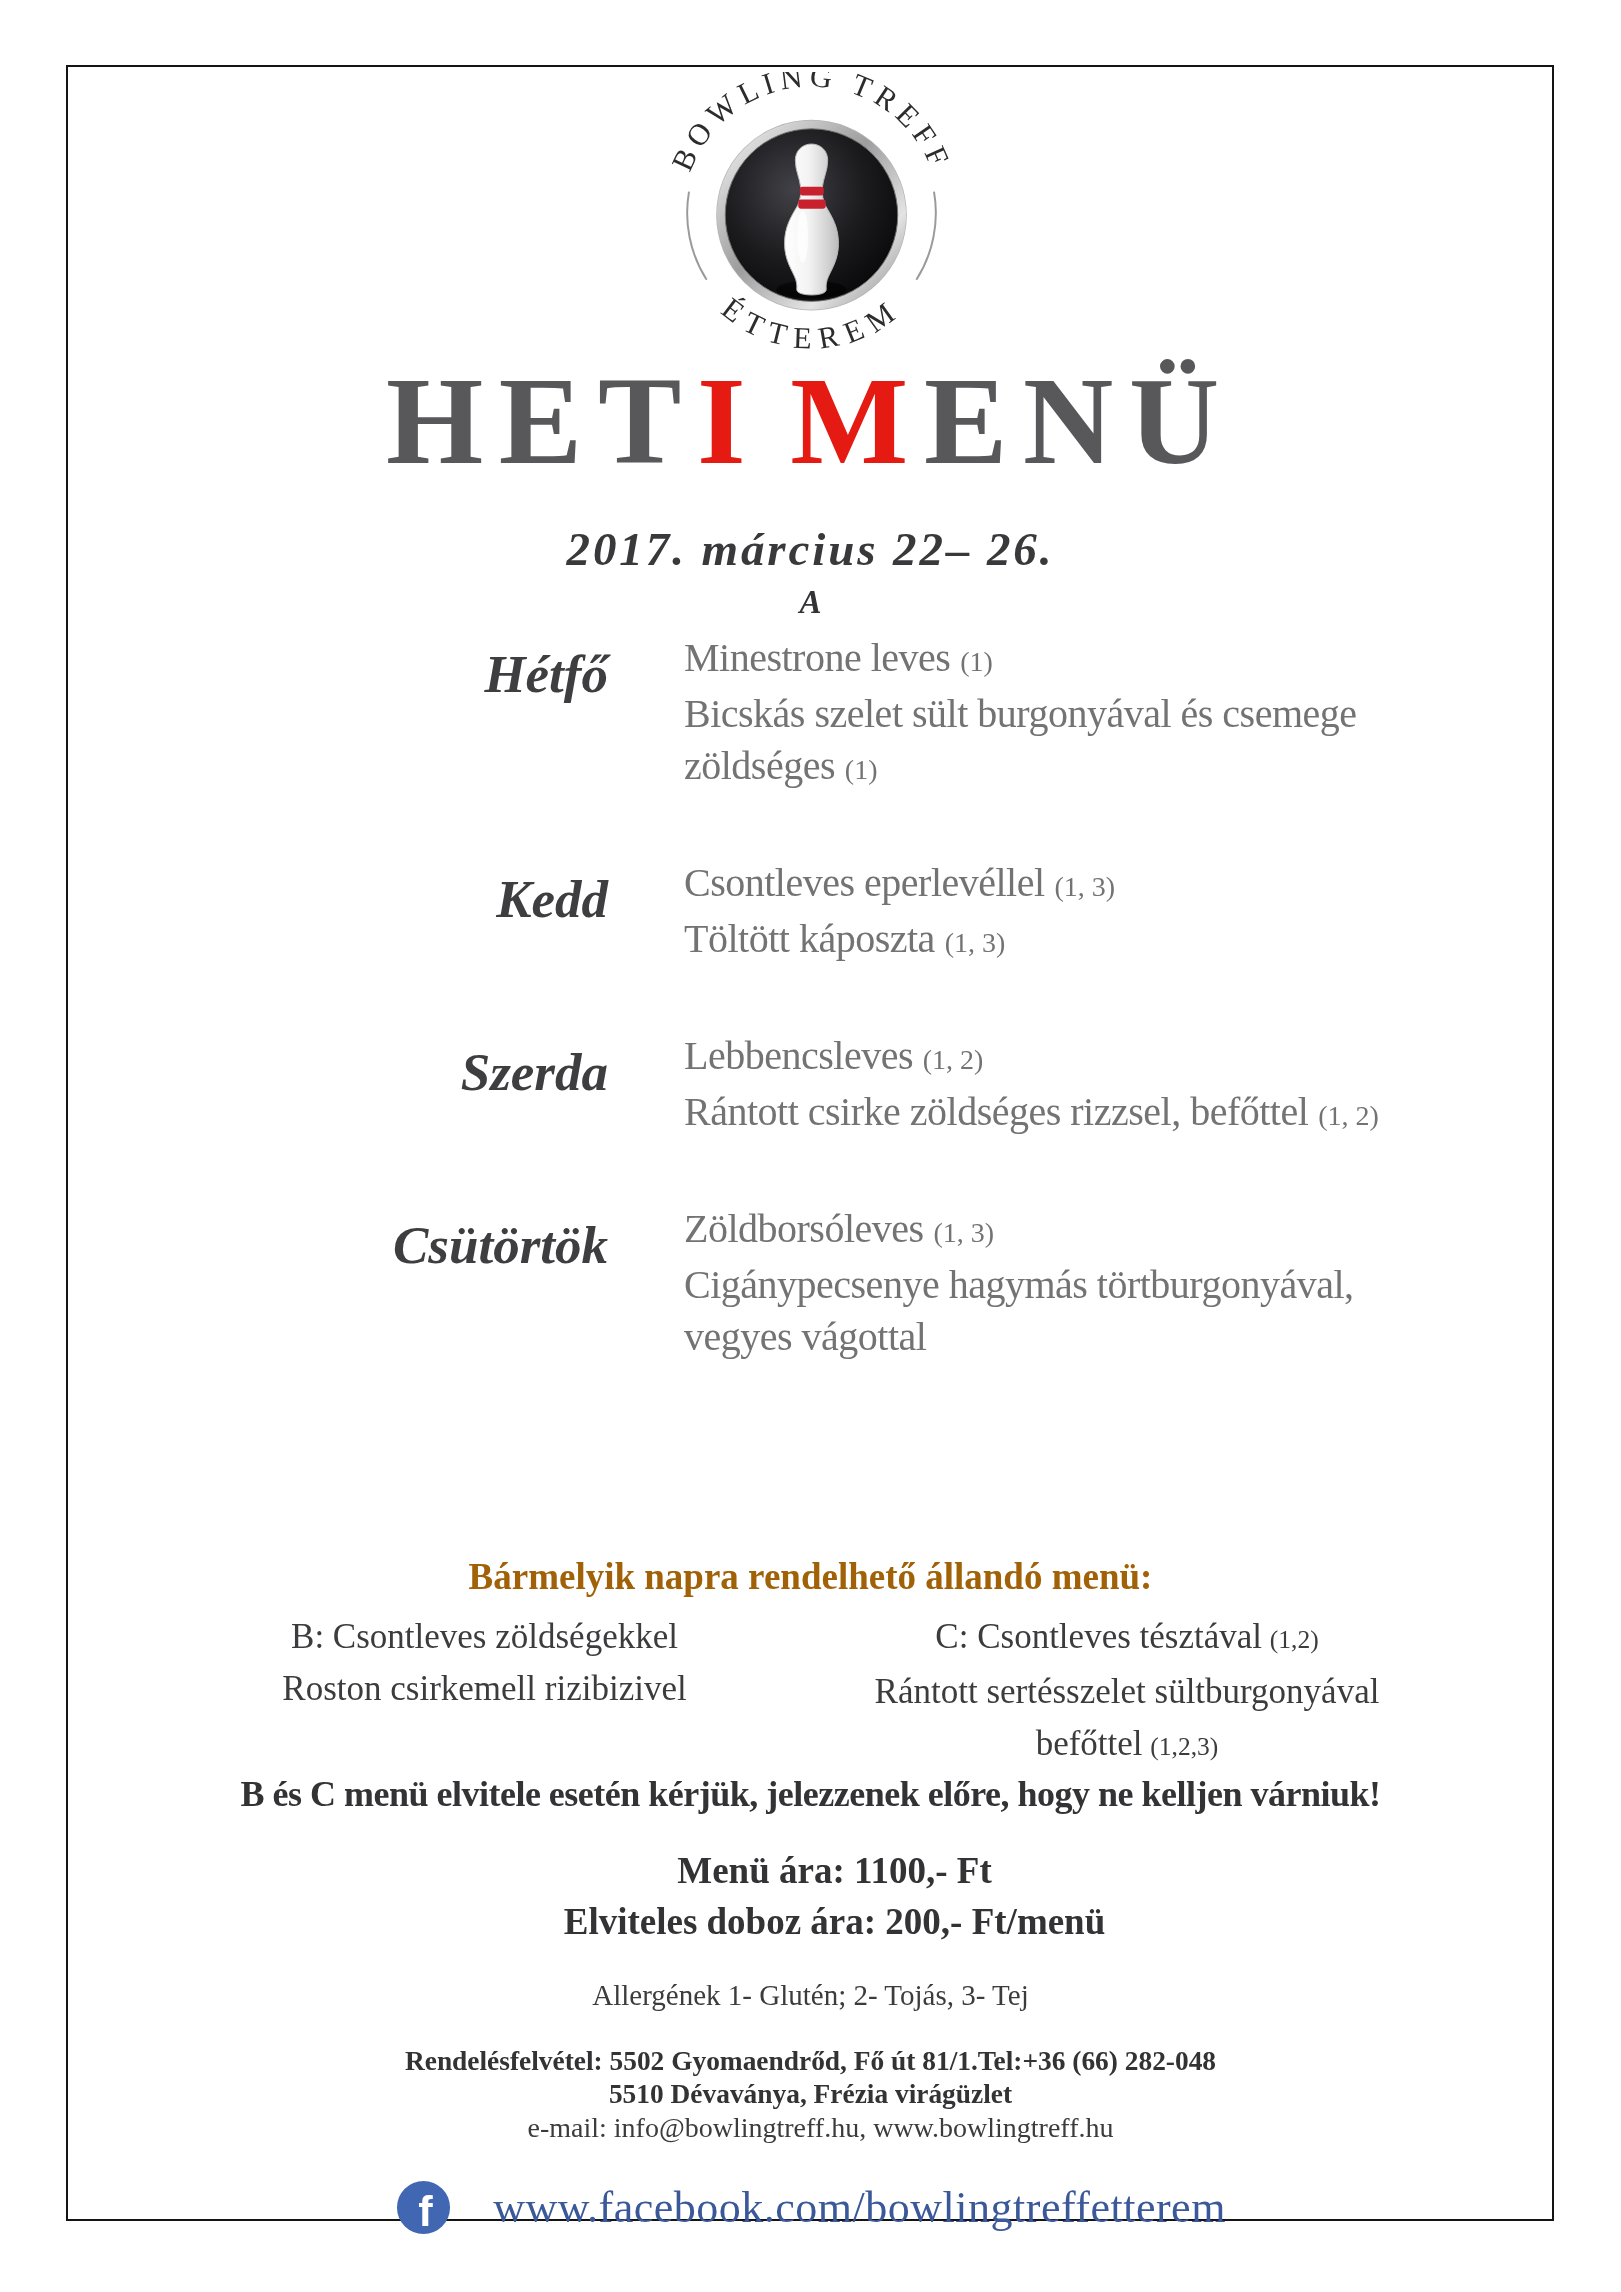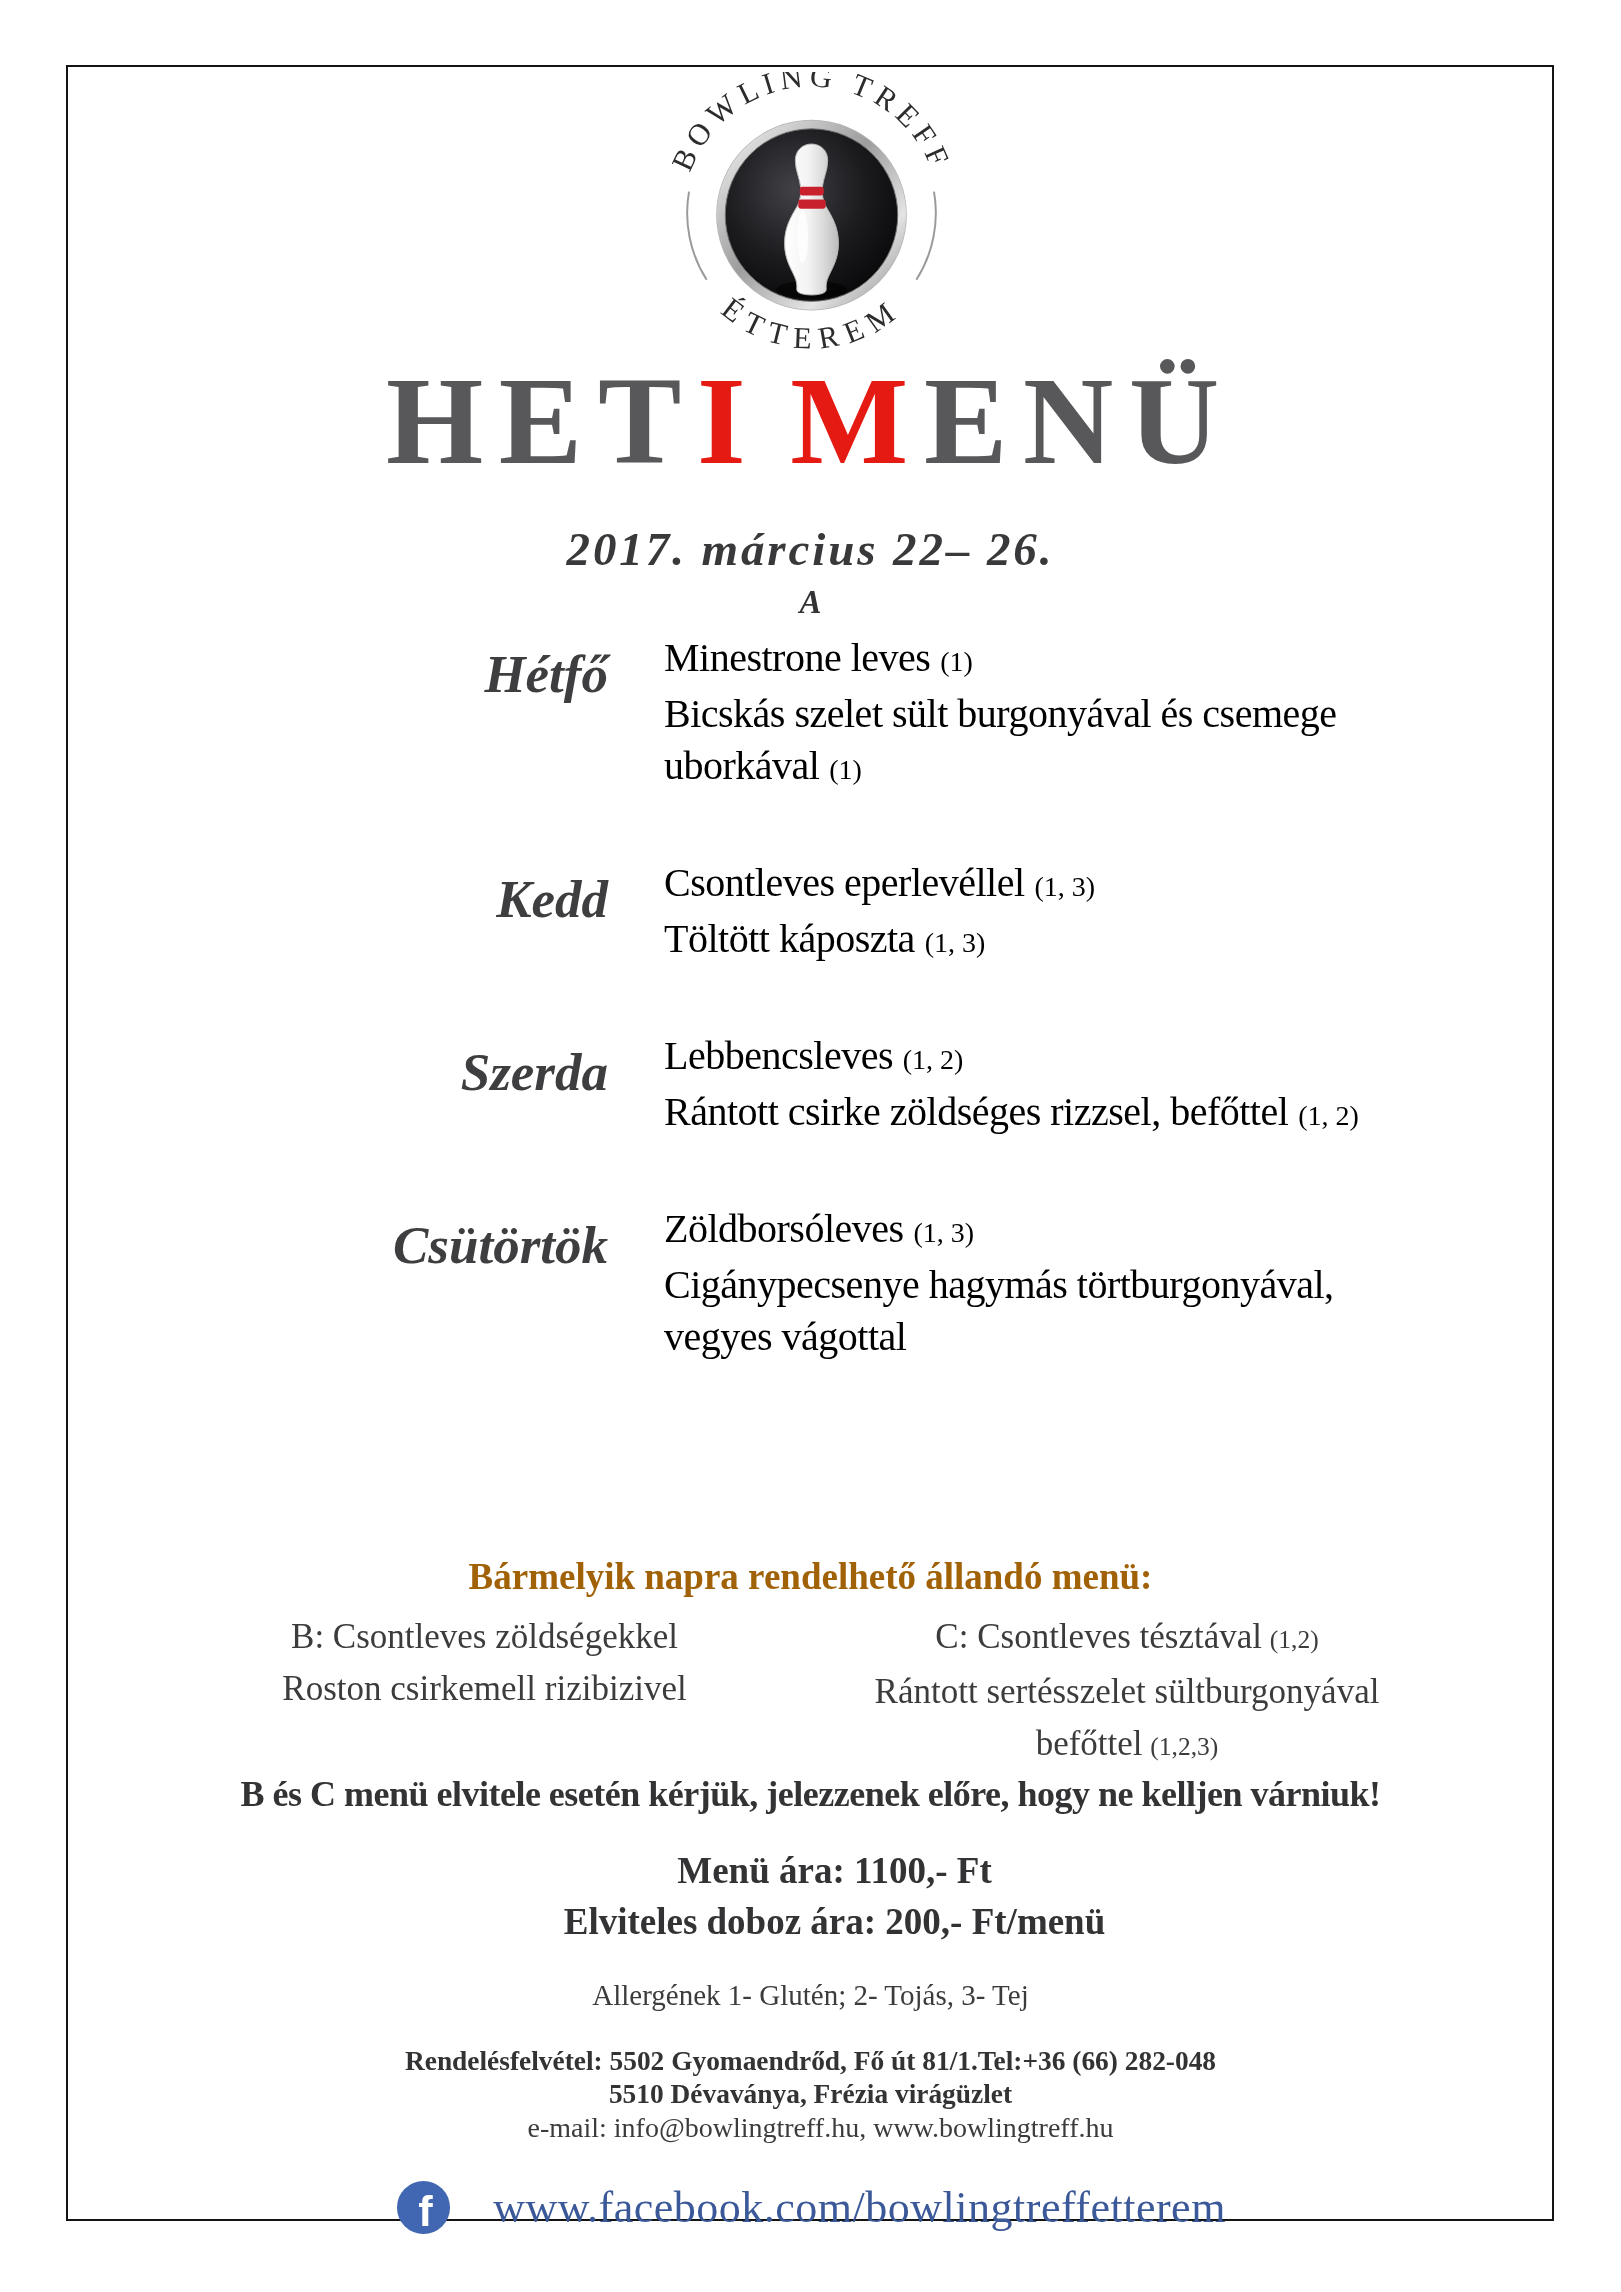--- a/index.html
+++ b/index.html
@@ -33,21 +33,21 @@
     font-size:33px;font-style:italic;font-weight:bold;line-height:1;color:#333335;
   }
   
   .menu-table{position:absolute;left:0;top:632px;width:100%;z-index:1;}
   .mrow{display:flex;align-items:flex-start;margin-bottom:61px;}
   .day{
     width:608px;flex:0 0 608px;text-align:right;
     font-size:53px;font-weight:bold;font-style:italic;line-height:52px;
     padding-top:15.7px;color:#3e3d3f;
   }
-  .items{margin-left:56px;font-size:40px;line-height:52px;letter-spacing:-0.5px;color:#000000;}
+  .items{margin-left:76px;font-size:40px;line-height:52px;letter-spacing:-0.5px;color:#737373;}
   .iline{white-space:nowrap;}
   .alg{font-size:28px;margin-left:9.8px;letter-spacing:0;}
   .alg:empty{display:none;}
   
   .standing{position:absolute;left:0;top:1551px;width:100%;text-align:center;z-index:1;}
   .standing-heading{font-size:37px;font-weight:bold;line-height:52px;color:#a16207;}
   .cols{position:relative;height:156px;margin-top:8px;}
   .col{position:absolute;font-size:35px;line-height:52px;color:#3c3c3e;text-align:center;}
   .col-b{left:171px;width:627px;}
   .col-c{left:784px;width:686px;}
@@ -144,21 +144,21 @@
 
   <div class="a-letter">A</div>
 
   <div class="menu-table">
 
     <div class="mrow">
       <div class="day">Hétfő</div>
       <div class="items">
         <div class="iline"><span>Minestrone leves</span><span class="alg">(1)</span></div>
         <div class="iline"><span>Bicskás szelet sült burgonyával és csemege</span></div>
-        <div class="iline"><span>uborkával</span><span class="alg">(1)</span></div>
+        <div class="iline"><span>zöldséges</span><span class="alg">(1)</span></div>
       </div>
     </div>
 
     <div class="mrow">
       <div class="day">Kedd</div>
       <div class="items">
         <div class="iline"><span>Csontleves eperlevéllel</span><span class="alg">(1, 3)</span></div>
         <div class="iline"><span>Töltött káposzta</span><span class="alg">(1, 3)</span></div>
       </div>
     </div>

